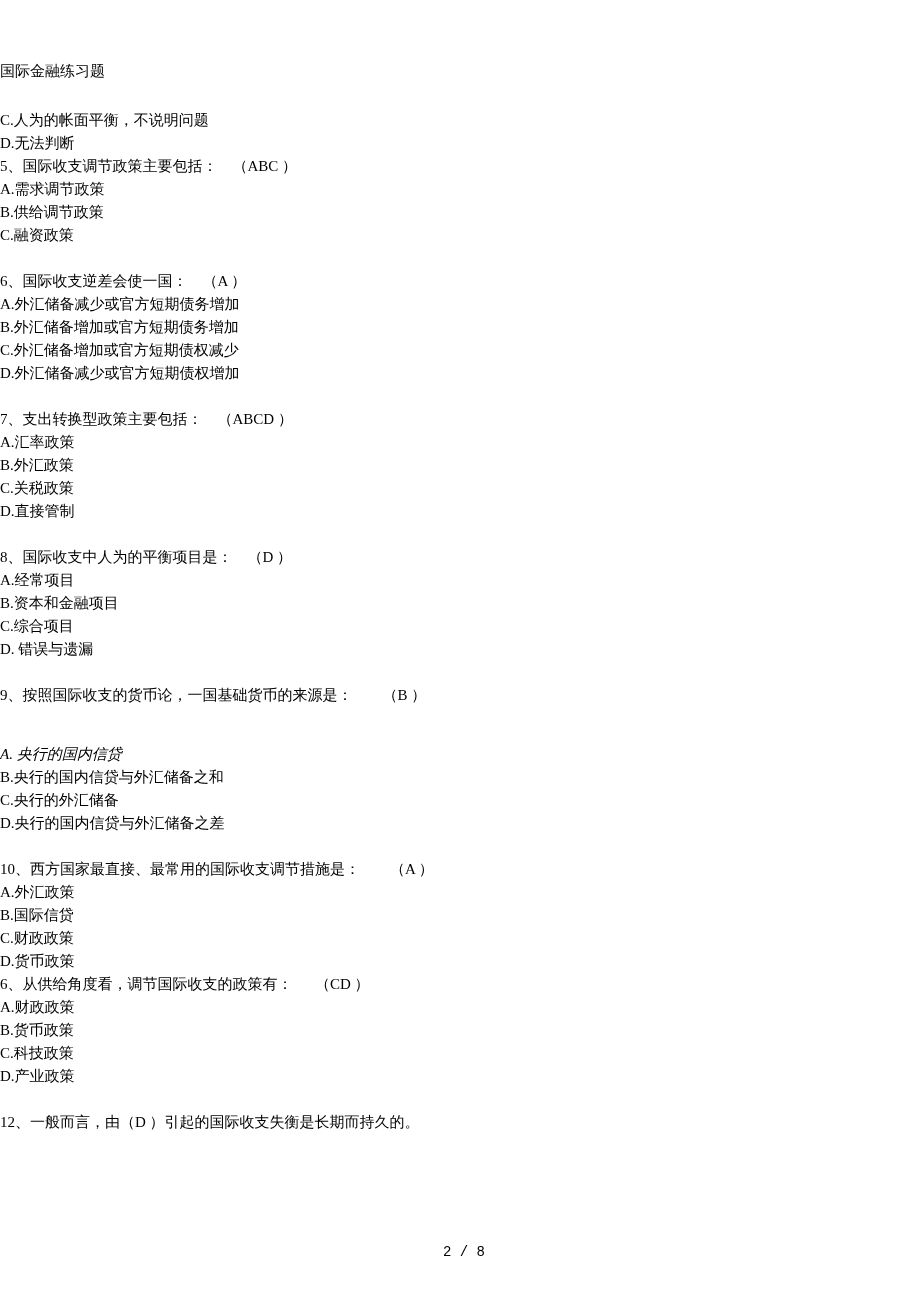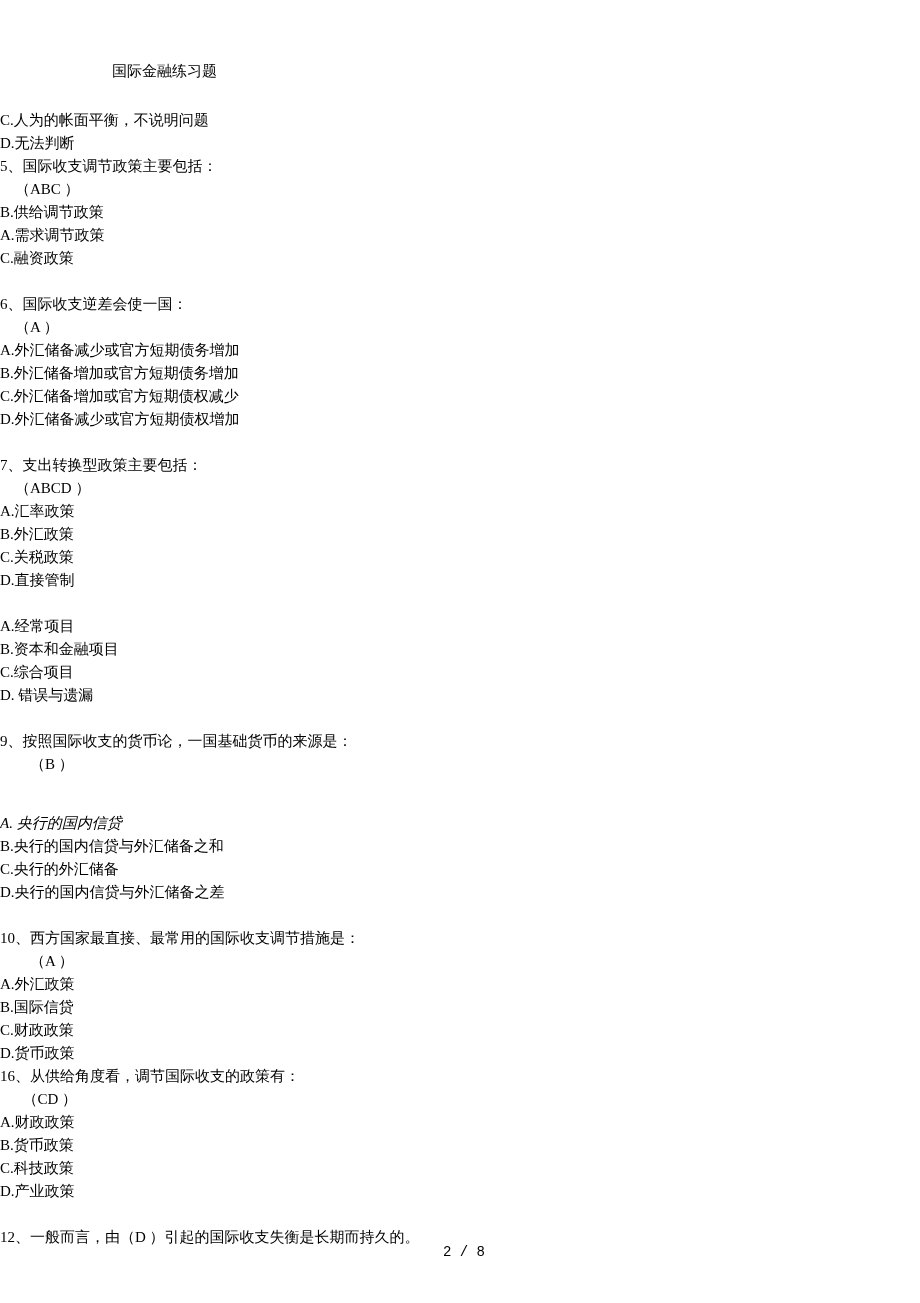--- a/index.html
+++ b/index.html
@@ -7,89 +7,89 @@
       background: #ffffff;
       font-family: "SimSun", "宋体", serif;
       font-size: 15px;
       color: #000;
       width: 920px;
       height: 1303px;
       position: relative;
     }
     .header {
       padding-top: 62px;
-      padding-left: 112px;
       font-size: 15px;
     }
     .content {
       padding-top: 28px;
       line-height: 23px;
     }
     .line {
       margin-bottom: 0;
       white-space: pre;
     }
     .footer {
       position: absolute;
       bottom: 43px;
       left: 4px;
       width: 100%;
       text-align: center;
       font-size: 14px;
       font-family: Liberation Mono, monospace;
     }
     .spacer { height: 23px; }
-    .q-line { display: flex; flex-direction: column; }
+    .q-line { display: flex; }
     .q-text { }
     .q-answer { }
   </style>
 </head>
 <body>
 
 <div class="header">
   <span>国际金融练习题</span>
 </div>
 
 <div class="content">
   <div class="line">C.人为的帐面平衡，不说明问题</div>
   <div class="line">D.无法判断</div>
   <div class="line q-line"><span class="q-text">5、国际收支调节政策主要包括：</span><span class="q-answer">    （ABC ）</span></div>
+  <div class="line">A.需求调节政策</div>
   <div class="line">B.供给调节政策</div>
-  <div class="line">A.需求调节政策</div>
   <div class="line">C.融资政策</div>
   <div class="spacer"></div>
   <div class="line q-line"><span class="q-text">6、国际收支逆差会使一国：</span><span class="q-answer">    （A ）</span></div>
   <div class="line">A.外汇储备减少或官方短期债务增加</div>
   <div class="line">B.外汇储备增加或官方短期债务增加</div>
   <div class="line">C.外汇储备增加或官方短期债权减少</div>
   <div class="line">D.外汇储备减少或官方短期债权增加</div>
   <div class="spacer"></div>
   <div class="line q-line"><span class="q-text">7、支出转换型政策主要包括：</span><span class="q-answer">    （ABCD ）</span></div>
   <div class="line">A.汇率政策</div>
   <div class="line">B.外汇政策</div>
   <div class="line">C.关税政策</div>
   <div class="line">D.直接管制</div>
   <div class="spacer"></div>
+  <div class="line q-line"><span class="q-text">8、国际收支中人为的平衡项目是：</span><span class="q-answer">    （D ）</span></div>
   <div class="line">A.经常项目</div>
   <div class="line">B.资本和金融项目</div>
   <div class="line">C.综合项目</div>
   <div class="line">D. 错误与遗漏</div>
   <div class="spacer"></div>
   <div class="line q-line"><span class="q-text">9、按照国际收支的货币论，一国基础货币的来源是：</span><span class="q-answer">        （B ）</span></div>
   <div class="line" style="font-style: italic; margin-top: 36px;">A. 央行的国内信贷</div>
   <div class="line">B.央行的国内信贷与外汇储备之和</div>
   <div class="line">C.央行的外汇储备</div>
   <div class="line">D.央行的国内信贷与外汇储备之差</div>
   <div class="spacer"></div>
   <div class="line q-line"><span class="q-text">10、西方国家最直接、最常用的国际收支调节措施是：</span><span class="q-answer">        （A ）</span></div>
   <div class="line">A.外汇政策</div>
   <div class="line">B.国际信贷</div>
   <div class="line">C.财政政策</div>
   <div class="line">D.货币政策</div>
-  <div class="line q-line"><span class="q-text">16、从供给角度看，调节国际收支的政策有：</span><span class="q-answer">      （CD ）</span></div>
+  <div class="line q-line"><span class="q-text">6、从供给角度看，调节国际收支的政策有：</span><span class="q-answer">      （CD ）</span></div>
   <div class="line">A.财政政策</div>
   <div class="line">B.货币政策</div>
   <div class="line">C.科技政策</div>
   <div class="line">D.产业政策</div>
   <div class="spacer"></div>
   <div class="line">12、一般而言，由（D ）引起的国际收支失衡是长期而持久的。</div>
 </div>
 
 <div class="footer">
   <span>2 / 8</span>

